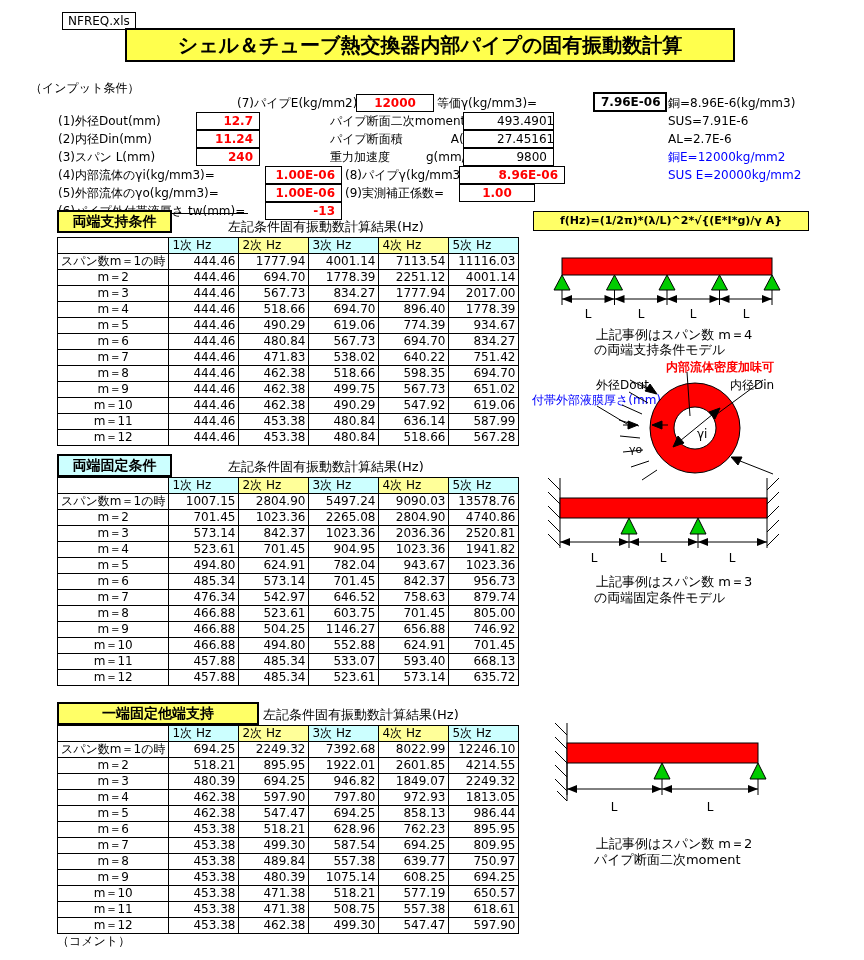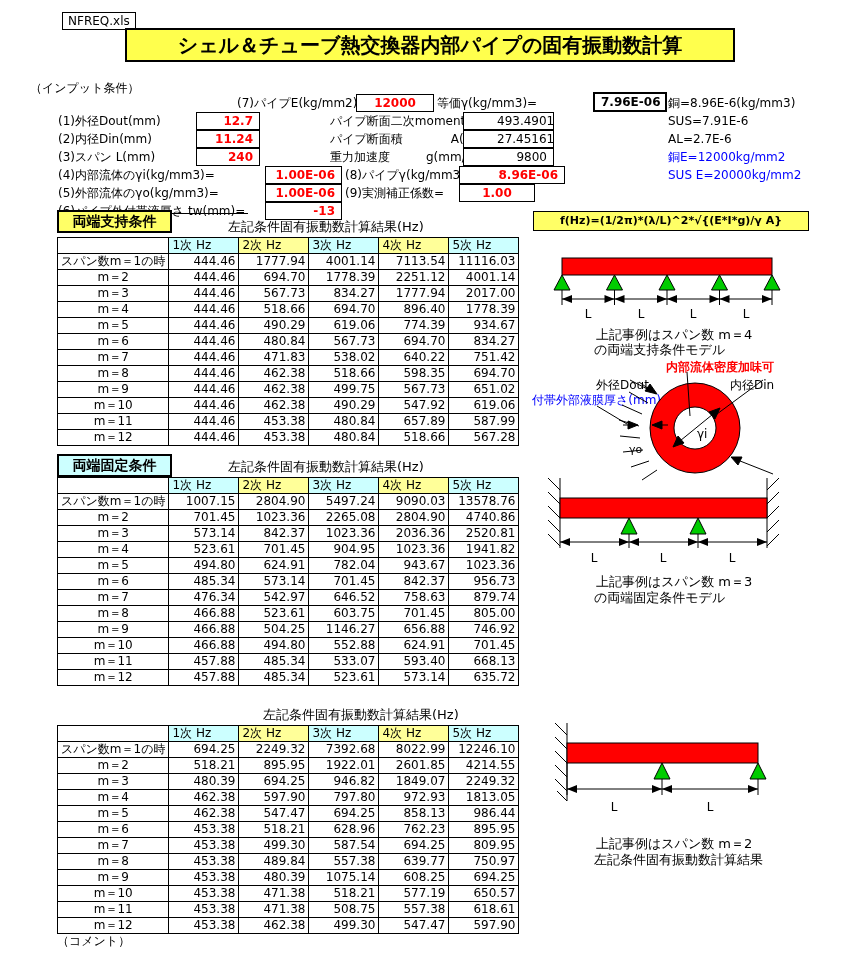--- a/index.html
+++ b/index.html
@@ -185,21 +185,21 @@
           <td class="num">462.38</td>
           <td class="num">490.29</td>
           <td class="num">547.92</td>
           <td class="num">619.06</td>
         </tr>
         <tr>
           <td class="rowlabel">m＝11</td>
           <td class="num">444.46</td>
           <td class="num">453.38</td>
           <td class="num">480.84</td>
-          <td class="num">657.89</td>
+          <td class="num">636.14</td>
           <td class="num">587.99</td>
         </tr>
         <tr>
           <td class="rowlabel">m＝12</td>
           <td class="num">444.46</td>
           <td class="num">453.38</td>
           <td class="num">480.84</td>
           <td class="num">518.66</td>
           <td class="num">567.28</td>
         </tr>
@@ -440,20 +440,21 @@
     </g>
     <g font-size="12" fill="#000" text-anchor="middle">
       <text x="54" y="86">L</text>
       <text x="123" y="86">L</text>
       <text x="192" y="86">L</text>
     </g>
   </svg>
   <div class="abs diag-caption" style="left:596px;top:573px;">上記事例はスパン数 m＝3</div>
   <div class="abs diag-caption" style="left:594px;top:589px;">の両端固定条件モデル</div>
 
+  <div class="abs sec-box yellow" style="left:57px;top:702px;width:198px;">一端固定他端支持</div>
   <div class="abs sec-caption" style="left:263px;top:706px;">左記条件固有振動数計算結果(Hz)</div>
   <table class="tbl" style="left:57px;top:725px;">
     <colgroup>
         <col style="width:111px">
         <col style="width:70px">
         <col style="width:70px">
         <col style="width:70px">
         <col style="width:70px">
         <col style="width:70px">
       </colgroup>
@@ -593,17 +594,17 @@
         <polygon points="122,66 112,62 112,70"></polygon>
       <polygon points="122,66 132,62 132,70"></polygon>
         <polygon points="218,66 208,62 208,70"></polygon>
     </g>
     <g font-size="12" fill="#000" text-anchor="middle">
       <text x="74" y="88">L</text>
       <text x="170" y="88">L</text>
     </g>
   </svg>
   <div class="abs diag-caption" style="left:596px;top:835px;">上記事例はスパン数 m＝2</div>
-  <div class="abs diag-caption" style="left:594px;top:851px;">左記条件固有振動数計算結果</div>
+  <div class="abs diag-caption" style="left:594px;top:851px;">パイプ断面二次moment</div>
 
   <div class="abs lbl" style="left:57px;top:933px;">（コメント）</div>
 
 </div>
 
 </body></html>

